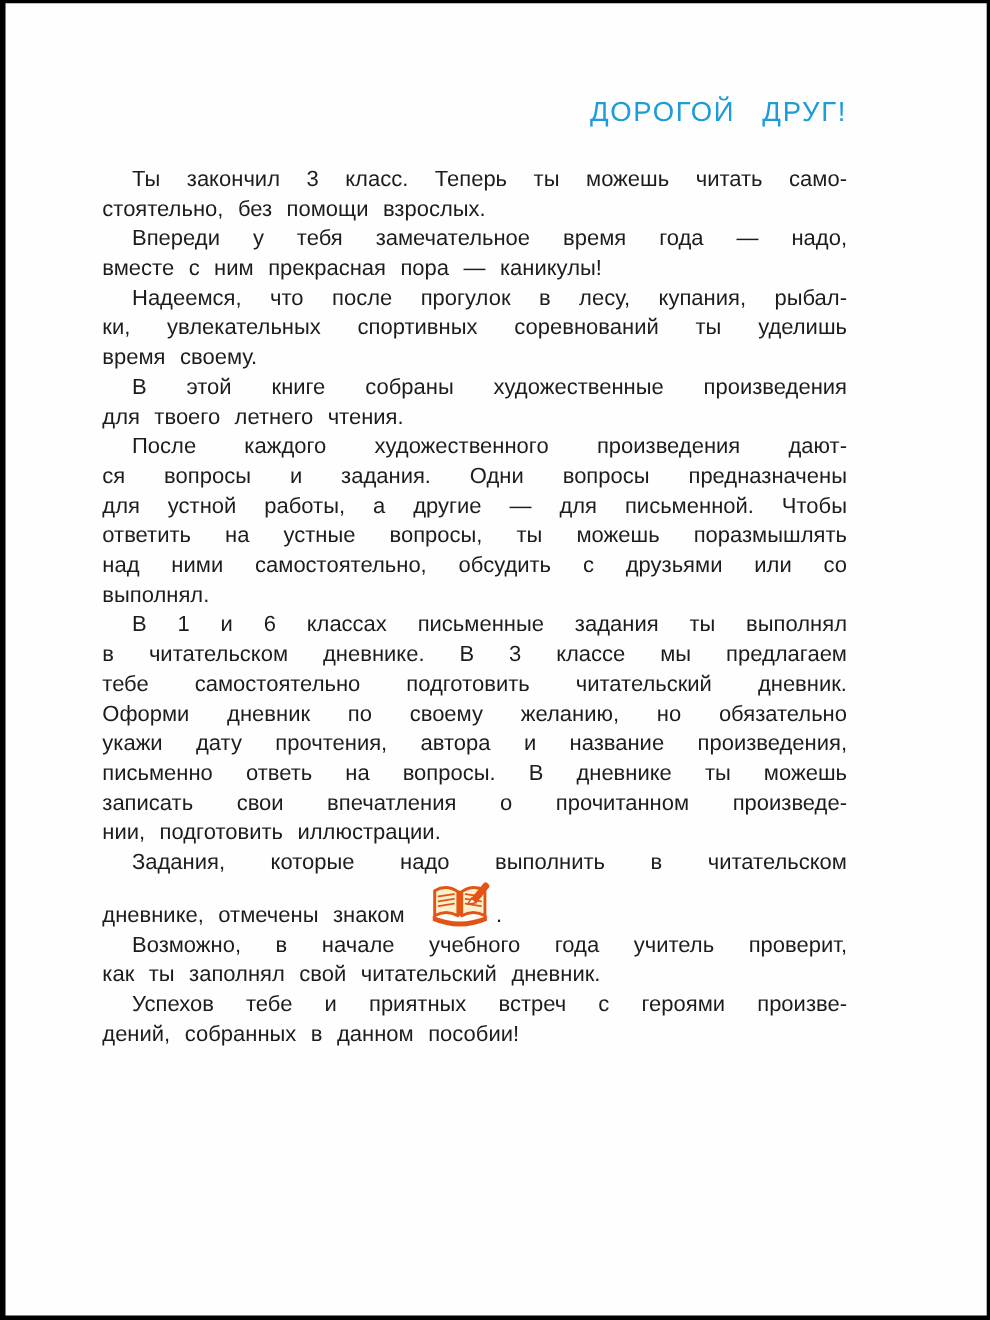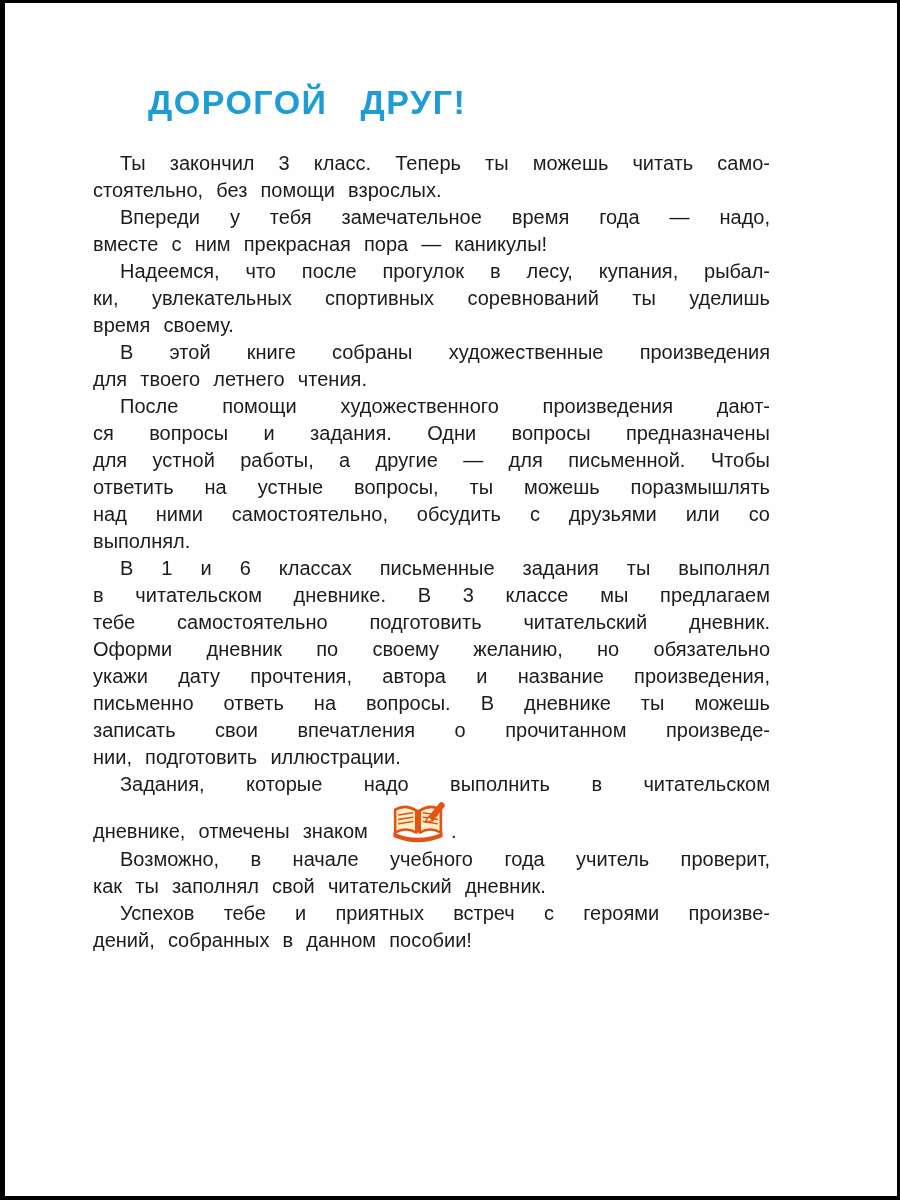--- a/index.html
+++ b/index.html
@@ -21,26 +21,27 @@
     border-right:3px solid var(--frame-color);
     border-bottom:4px solid var(--frame-color);
     font-family:"Liberation Sans","DejaVu Sans",sans-serif;
     overflow:hidden;
   }
   .content{
     padding:84px 127px 0 88px; 
   }
   .heading{
     margin:0 0 33px 55px;
-    font-size:34px;
+    font-size:25px;
     line-height:30px;
-    font-weight:bold;
+    font-weight:normal;
     color:var(--heading-color);
     letter-spacing:1.5px;
     word-spacing:0.65em;
+    text-align:right;
   }
   .text-block{
     width:677px;
   }
   .line{
     font-size:20px;
     line-height:27px;
     color:var(--text-color);
     word-spacing:0.38em;
     text-align:justify;
@@ -65,21 +66,21 @@
     <div class="text-block" id="paragraphs">
         <div class="line first">Ты закончил 3 класс. Теперь ты можешь читать само-</div>
         <div class="line last">стоятельно, без помощи взрослых.</div>
         <div class="line first">Впереди у тебя замечательное время года — надо,</div>
         <div class="line last">вместе с ним прекрасная пора — каникулы!</div>
         <div class="line first">Надеемся, что после прогулок в лесу, купания, рыбал-</div>
         <div class="line">ки, увлекательных спортивных соревнований ты уделишь</div>
         <div class="line last">время своему.</div>
         <div class="line first">В этой книге собраны художественные произведения</div>
         <div class="line last">для твоего летнего чтения.</div>
-        <div class="line first">После помощи художественного произведения дают-</div>
+        <div class="line first">После каждого художественного произведения дают-</div>
         <div class="line">ся вопросы и задания. Одни вопросы предназначены</div>
         <div class="line">для устной работы, а другие — для письменной. Чтобы</div>
         <div class="line">ответить на устные вопросы, ты можешь поразмышлять</div>
         <div class="line">над ними самостоятельно, обсудить с друзьями или со</div>
         <div class="line last">выполнял.</div>
         <div class="line first">В 1 и 6 классах письменные задания ты выполнял</div>
         <div class="line">в читательском дневнике. В 3 классе мы предлагаем</div>
         <div class="line">тебе самостоятельно подготовить читательский дневник.</div>
         <div class="line">Оформи дневник по своему желанию, но обязательно</div>
         <div class="line">укажи дату прочтения, автора и название произведения,</div>

